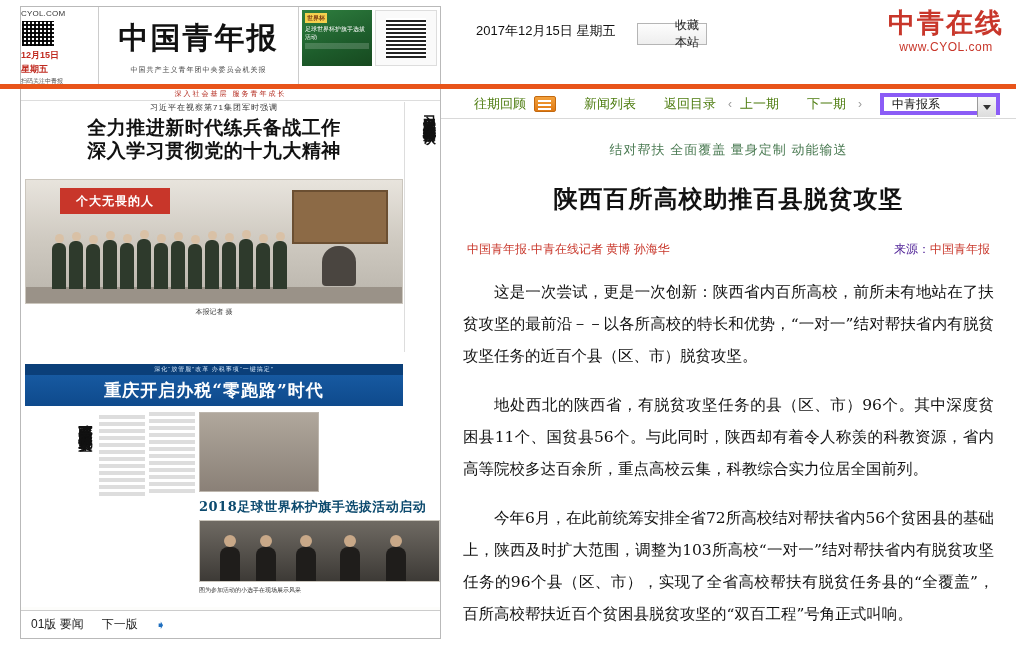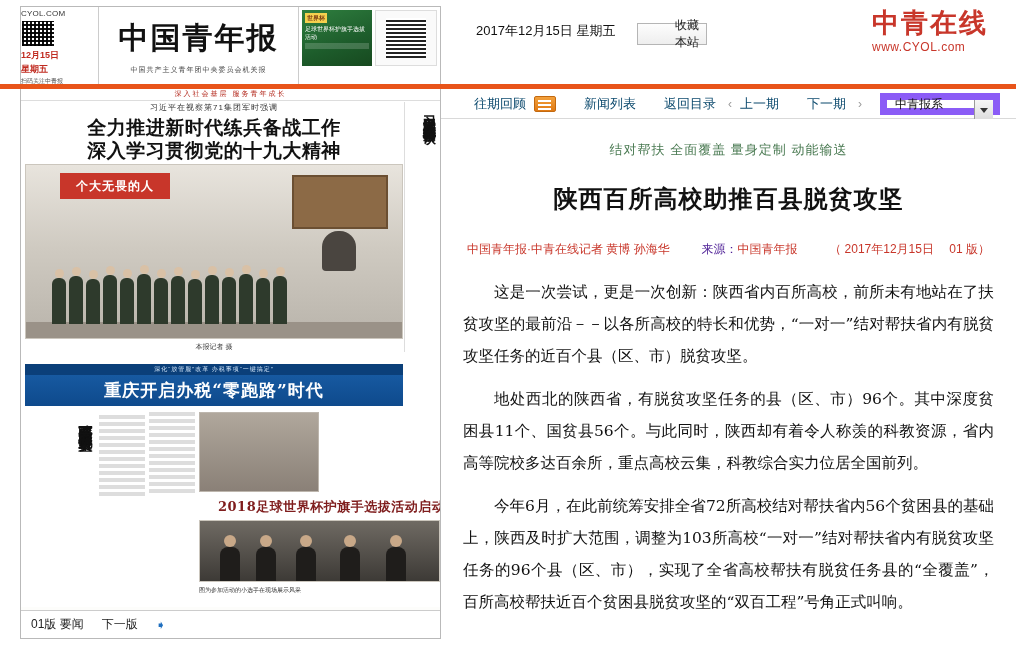--- a/index.html
+++ b/index.html
@@ -127,22 +127,22 @@
   }
   .pb-kicker {
     font-size: 8px; color:#333; text-align:center; letter-spacing:1px; margin-bottom:3px;
   }
   .pb-head {
     font-family: "DejaVu Serif", serif;
     font-weight: bold; color: #111;
     font-size: 19px; line-height: 23px; text-align:center; letter-spacing: .5px;
   }
   .pb-photo {
-    margin-top: 2px;
-    width: 378px; height: 175px;
+    margin-top: 17px;
+    width: 378px; height: 125px;
     background: linear-gradient(180deg,#e8e4dd 0%,#cfcac1 48%,#b9b4ab 100%);
     position: relative; overflow: hidden;
     border: 1px solid #cbc6bd;
   }
   .photo-banner {
     position:absolute; left: 34px; top: 8px; width: 110px; height: 26px;
     background:#c8362a; color:#fff; font-size: 12px; font-weight:bold;
     display:flex; align-items:center; justify-content:center; letter-spacing:1px;
   }
   .photo-wallpanel{
@@ -197,22 +197,22 @@
     font-size: 6px; color:#444; line-height:8px; overflow:hidden;
     column-count: 2; column-gap: 4px;
   }
   .grayline { display:block; height:4px; background:#ddd; margin:3px 0; }
   .lower-photo {
     position:absolute; left: 174px; top: 0; width: 120px; height: 80px;
     background:linear-gradient(180deg,#b0a79c,#8a8077); border:1px solid #bdb6ad;
   }
   .lower-right-head {
     position:absolute; left: 174px; top: 86px; width: 241px;
-    font-family:"DejaVu Serif", serif; font-weight:bold; font-size:13px; color:#7f1d1d;
-    letter-spacing: .5px; line-height:17px;margin-left:19px;
+    font-family:"DejaVu Serif", serif; font-weight:bold; font-size:13px; color:#0c4a6e;
+    letter-spacing: .5px; line-height:17px;
   }
   .lower-photo2 {
     position:absolute; left: 174px; top: 108px; width: 241px; height: 62px;
     background:linear-gradient(180deg,#6f6a63,#3d3a36); border:1px solid #cbc6bd;
     overflow:hidden;
   }
   .lp2-person{ position:absolute; bottom:0; width:20px; height:34px; background:#1f1d1b; border-radius:8px 8px 0 0;}
   .lp2-person::before{content:"";display:block;width:12px;height:12px;margin:-12px auto 0;background:#c8a888;border-radius:50%;}
   .lower-cap {
     position:absolute; left:174px; top:174px; width:241px; font-size:6px; color:#333; line-height:8px;
@@ -240,21 +240,21 @@
     position:absolute; left: 196px; top: 23px;
     width: 70px; height: 22px;
     border: 1px solid #b5b5b5;
     background: linear-gradient(180deg,#fdfdfd,#eeeeee);
     font-size: 12px; color:#222;
     display:flex; align-items:center; justify-content:center;
     cursor: pointer;
     padding-left: 37px;
   }
   .brand {
-    position:absolute; right: 28px; top: 8px; text-align:left;
+    position:absolute; right: 12px; top: 8px; text-align:center;
   }
   .brand-logo {
     font-family: "DejaVu Serif", serif;
     font-weight: bold; font-size: 27px; color: #c8362a;
     letter-spacing: 2px; line-height: 30px;
   }
   .brand-url {
     font-size: 12px; color:#c8362a; letter-spacing: .5px; margin-top:2px;
   }
 
@@ -268,38 +268,38 @@
   }
 
   
   .navbar {
     position: absolute; left: 441px; top: 89px; width: 575px; height: 30px;
     border-bottom: 1px solid #d9d9d9;
     background: #fff;
     display: flex; align-items: center;
   }
   .nav-link {
-    font-size: 13px; color: #0c4a6e; margin-left: 28px; cursor:pointer; white-space:nowrap;
+    font-size: 13px; color: #4d7c0f; margin-left: 28px; cursor:pointer; white-space:nowrap;
   }
   .nav-link.first { margin-left: 33px; }
   .nav-ico {
     margin-left: 8px; width: 22px; height: 16px;
     background: linear-gradient(180deg,#f3a13c,#e07a14);
     border: 1px solid #c3690f; border-radius: 2px;
     position: relative;
   }
   .nav-ico::after{
     content:""; position:absolute; left:3px; top:3px; width:13px; height:2px;
     background:#fff; box-shadow: 0 4px 0 #fff, 0 8px 0 #fff;
   }
   .nav-sep { color:#9a9a9a; font-size: 12px; margin-left: 12px; }
   .nav-select {
     position:absolute; right: 16px; top: 4px;
     width: 120px; height: 22px;
-    border: 7px solid #8b5cf6;
+    border: 4px solid #8b5cf6;
     background: #fff;
     font-size: 12px; color:#111;
     display:flex; align-items:center; padding-left: 8px;
     cursor:pointer;
   }
   .nav-select .caret-box {
     position:absolute; right: 0; top: 0; width: 19px; height: 20px;
     background: linear-gradient(180deg,#f6f6f6,#dcdcdc);
     border-left: 1px solid #9a9a9a;
     display:flex; align-items:center; justify-content:center;
@@ -328,21 +328,21 @@
   .art-meta .m-left { color:#c8362a; }
   .art-meta .m-right { color:#c8362a; }
   .art-body {
     margin-top: 18px;
     font-family: "DejaVu Serif", serif;
     font-size: 15.5px;
     line-height: 32px;
     color: #111;
     text-align: justify;
   }
-  .art-body p { margin: 11px 0 4px 0; text-indent: 2em; }
+  .art-body p { margin: 17px 0 4px 0; text-indent: 2em; }
 </style>
 </head>
 <body>
 
 <div id="root">
 
   <div class="paper-pane">
     <div class="paper-inner">
 
       <div class="masthead">
@@ -488,24 +488,20 @@
   </div>
 
   <div class="article">
     <div class="art-kicker">结对帮扶 全面覆盖 量身定制 动能输送</div>
     <h1 class="art-title">陕西百所高校助推百县脱贫攻坚</h1>
     <div class="art-meta">
       <span class="m-left">中国青年报·中青在线记者 黄博 孙海华</span>
       <span>
         <span style="color:#4c1d95">来源：</span><span style="color:#c8362a">中国青年报</span>
       </span>
-      <span class="m-right">
-        <span>（ 2017年12月15日</span>
-        <span style="margin-left:12px">01 版）</span>
-      </span>
     </div>
     <div class="art-body">
       <p>这是一次尝试，更是一次创新：陕西省内百所高校，前所未有地站在了扶贫攻坚的最前沿－－以各所高校的特长和优势，“一对一”结对帮扶省内有脱贫攻坚任务的近百个县（区、市）脱贫攻坚。</p>
       <p>地处西北的陕西省，有脱贫攻坚任务的县（区、市）96个。其中深度贫困县11个、国贫县56个。与此同时，陕西却有着令人称羡的科教资源，省内高等院校多达百余所，重点高校云集，科教综合实力位居全国前列。</p>
       <p>今年6月，在此前统筹安排全省72所高校结对帮扶省内56个贫困县的基础上，陕西及时扩大范围，调整为103所高校“一对一”结对帮扶省内有脱贫攻坚任务的96个县（区、市），实现了全省高校帮扶有脱贫任务县的“全覆盖”，百所高校帮扶近百个贫困县脱贫攻坚的“双百工程”号角正式叫响。</p>
     </div>
   </div>
 
 </div>
 

